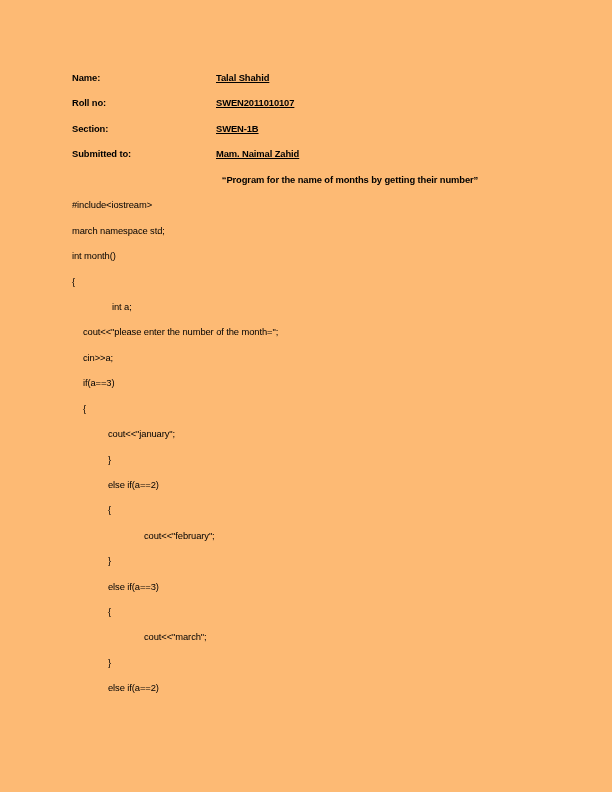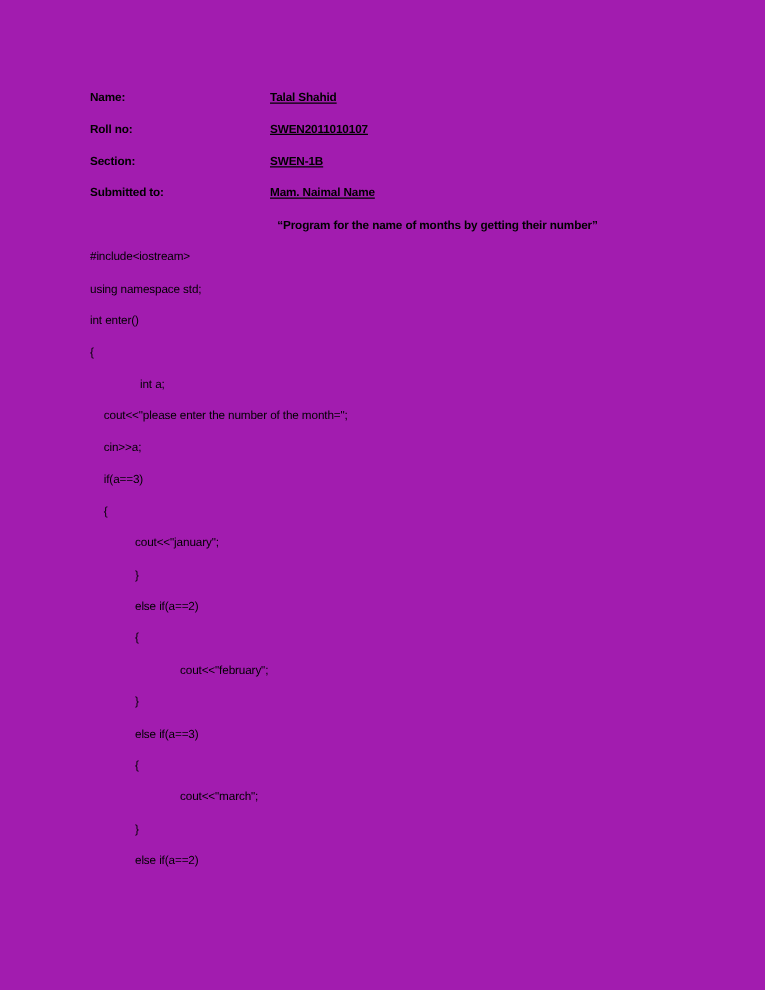--- a/index.html
+++ b/index.html
@@ -12,21 +12,21 @@
       height: 792px;
       position: relative;
       overflow: hidden;
       font-family: "Liberation Sans", "DejaVu Sans", sans-serif;
       color: #000000;
     }
     .page {
       position: absolute;
       left: 0; top: 0;
       width: 612px; height: 792px;
-      background: #a21caf;
+      background: #fdba74;
     }
     .line {
       position: absolute;
       font-size: 9.4px;
       line-height: 12px;
       white-space: pre;
       letter-spacing: -0.1px;
     }
     .bold { font-weight: bold; }
     .label { left: 72px; }
@@ -47,28 +47,28 @@
   <div class="line bold label" style="top:72px">Name:</div>
   <div class="line bold value" style="top:72px">Talal Shahid</div>
 
   <div class="line bold label" style="top:97px">Roll no:</div>
   <div class="line bold value" style="top:97px">SWEN2011010107</div>
 
   <div class="line bold label" style="top:123px">Section:</div>
   <div class="line bold value" style="top:123px">SWEN-1B</div>
 
   <div class="line bold label" style="top:148px">Submitted to:</div>
-  <div class="line bold value" style="top:148px">Mam. Naimal Name</div>
+  <div class="line bold value" style="top:148px">Mam. Naimal Zahid</div>
 
   <div class="line bold title" style="top:174px">“Program for the name of months by getting their number”</div>
 
   <div>
     <div class="line" style="top:199px; left:72px">#include&lt;iostream&gt;</div>
-    <div class="line" style="top:225px; left:72px">using namespace std;</div>
-    <div class="line" style="top:250px; left:72px">int enter()</div>
+    <div class="line" style="top:225px; left:72px">march namespace std;</div>
+    <div class="line" style="top:250px; left:72px">int month()</div>
     <div class="line" style="top:276px; left:72px">{</div>
     <div class="line" style="top:301px; left:112px">int a;</div>
     <div class="line" style="top:326px; left:83px">cout&lt;&lt;"please enter the number of the month=";</div>
     <div class="line" style="top:352px; left:83px">cin&gt;&gt;a;</div>
     <div class="line" style="top:377px; left:83px">if(a==3)</div>
     <div class="line" style="top:403px; left:83px">{</div>
     <div class="line" style="top:428px; left:108px">cout&lt;&lt;"january";</div>
     <div class="line" style="top:454px; left:108px">}</div>
     <div class="line" style="top:479px; left:108px">else if(a==2)</div>
     <div class="line" style="top:504px; left:108px">{</div>

